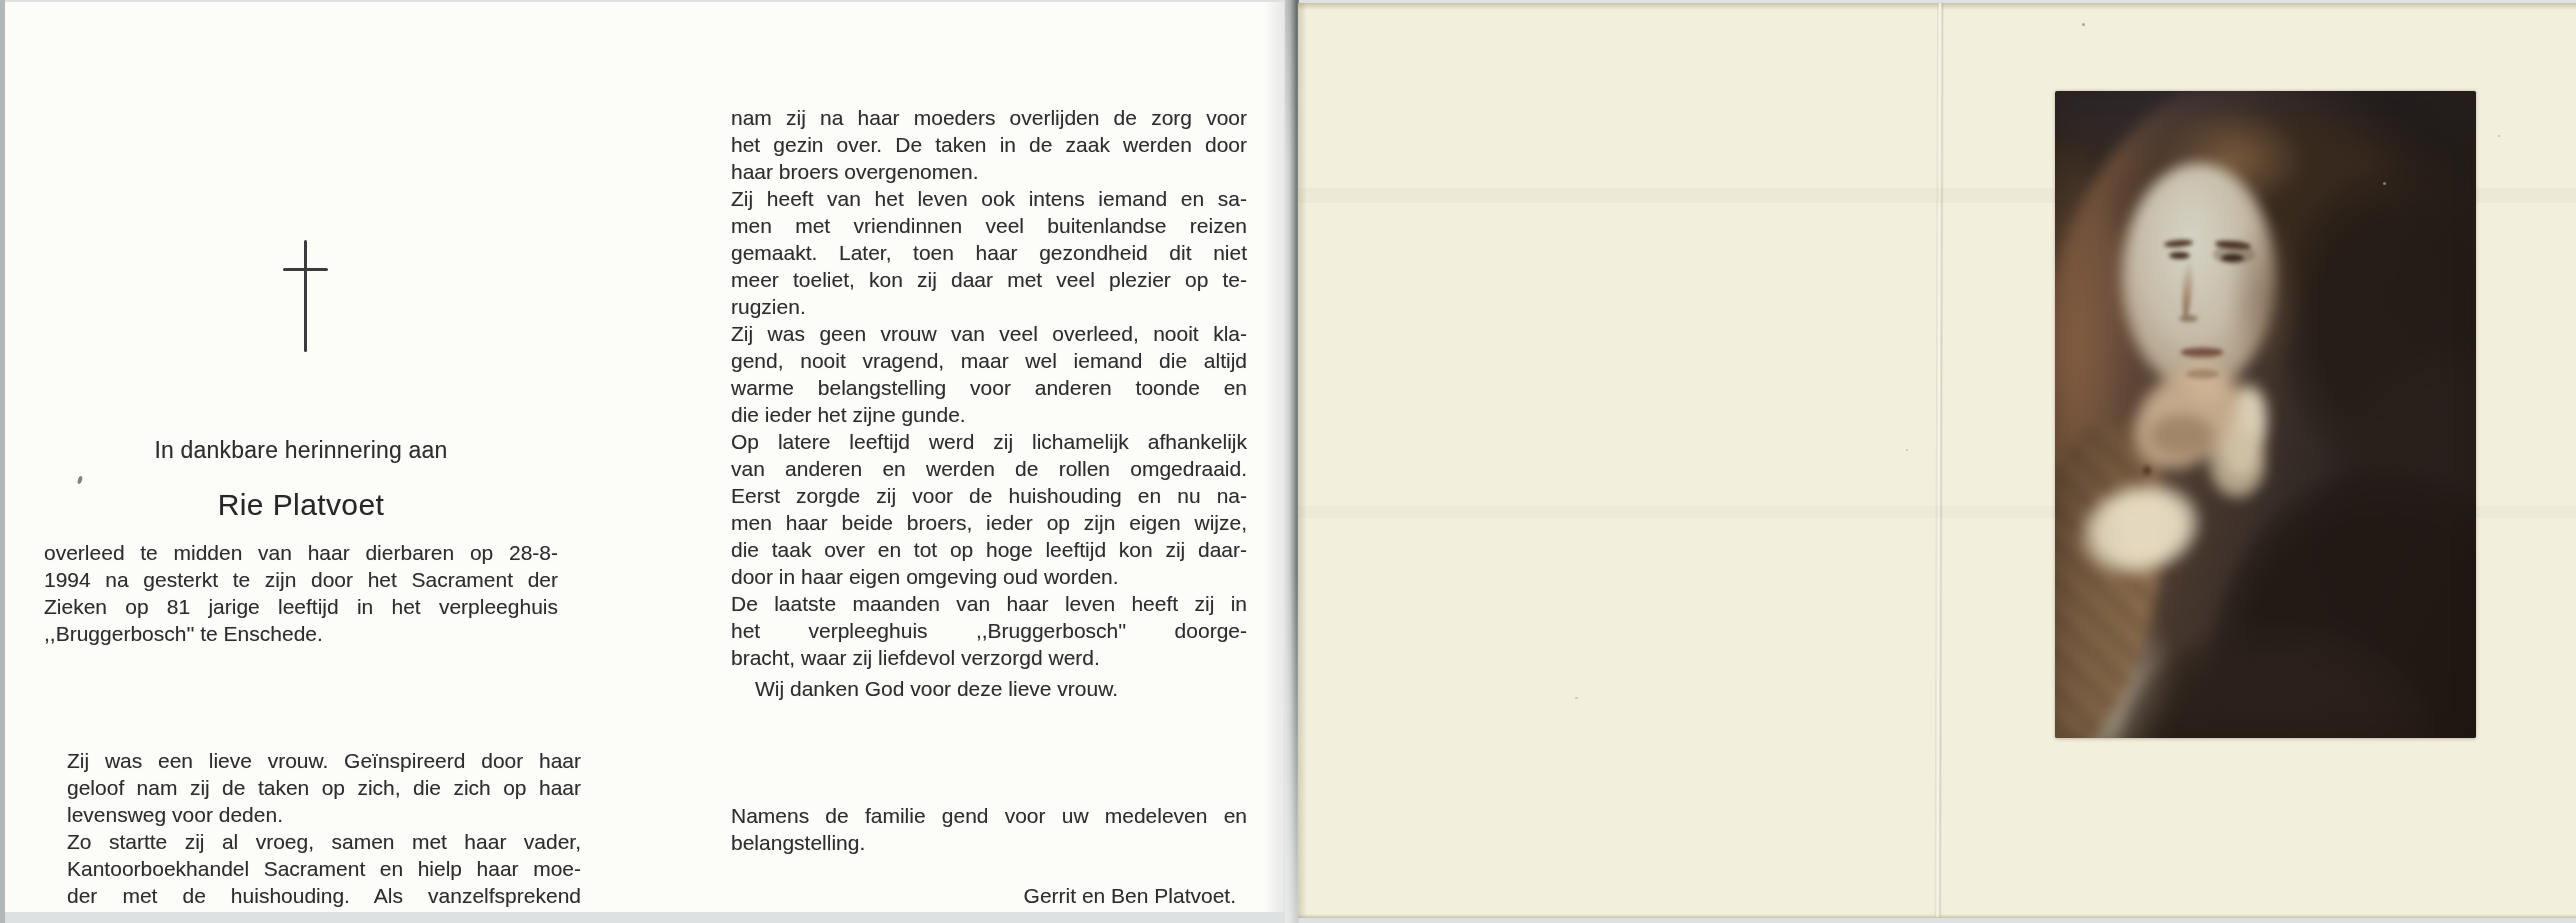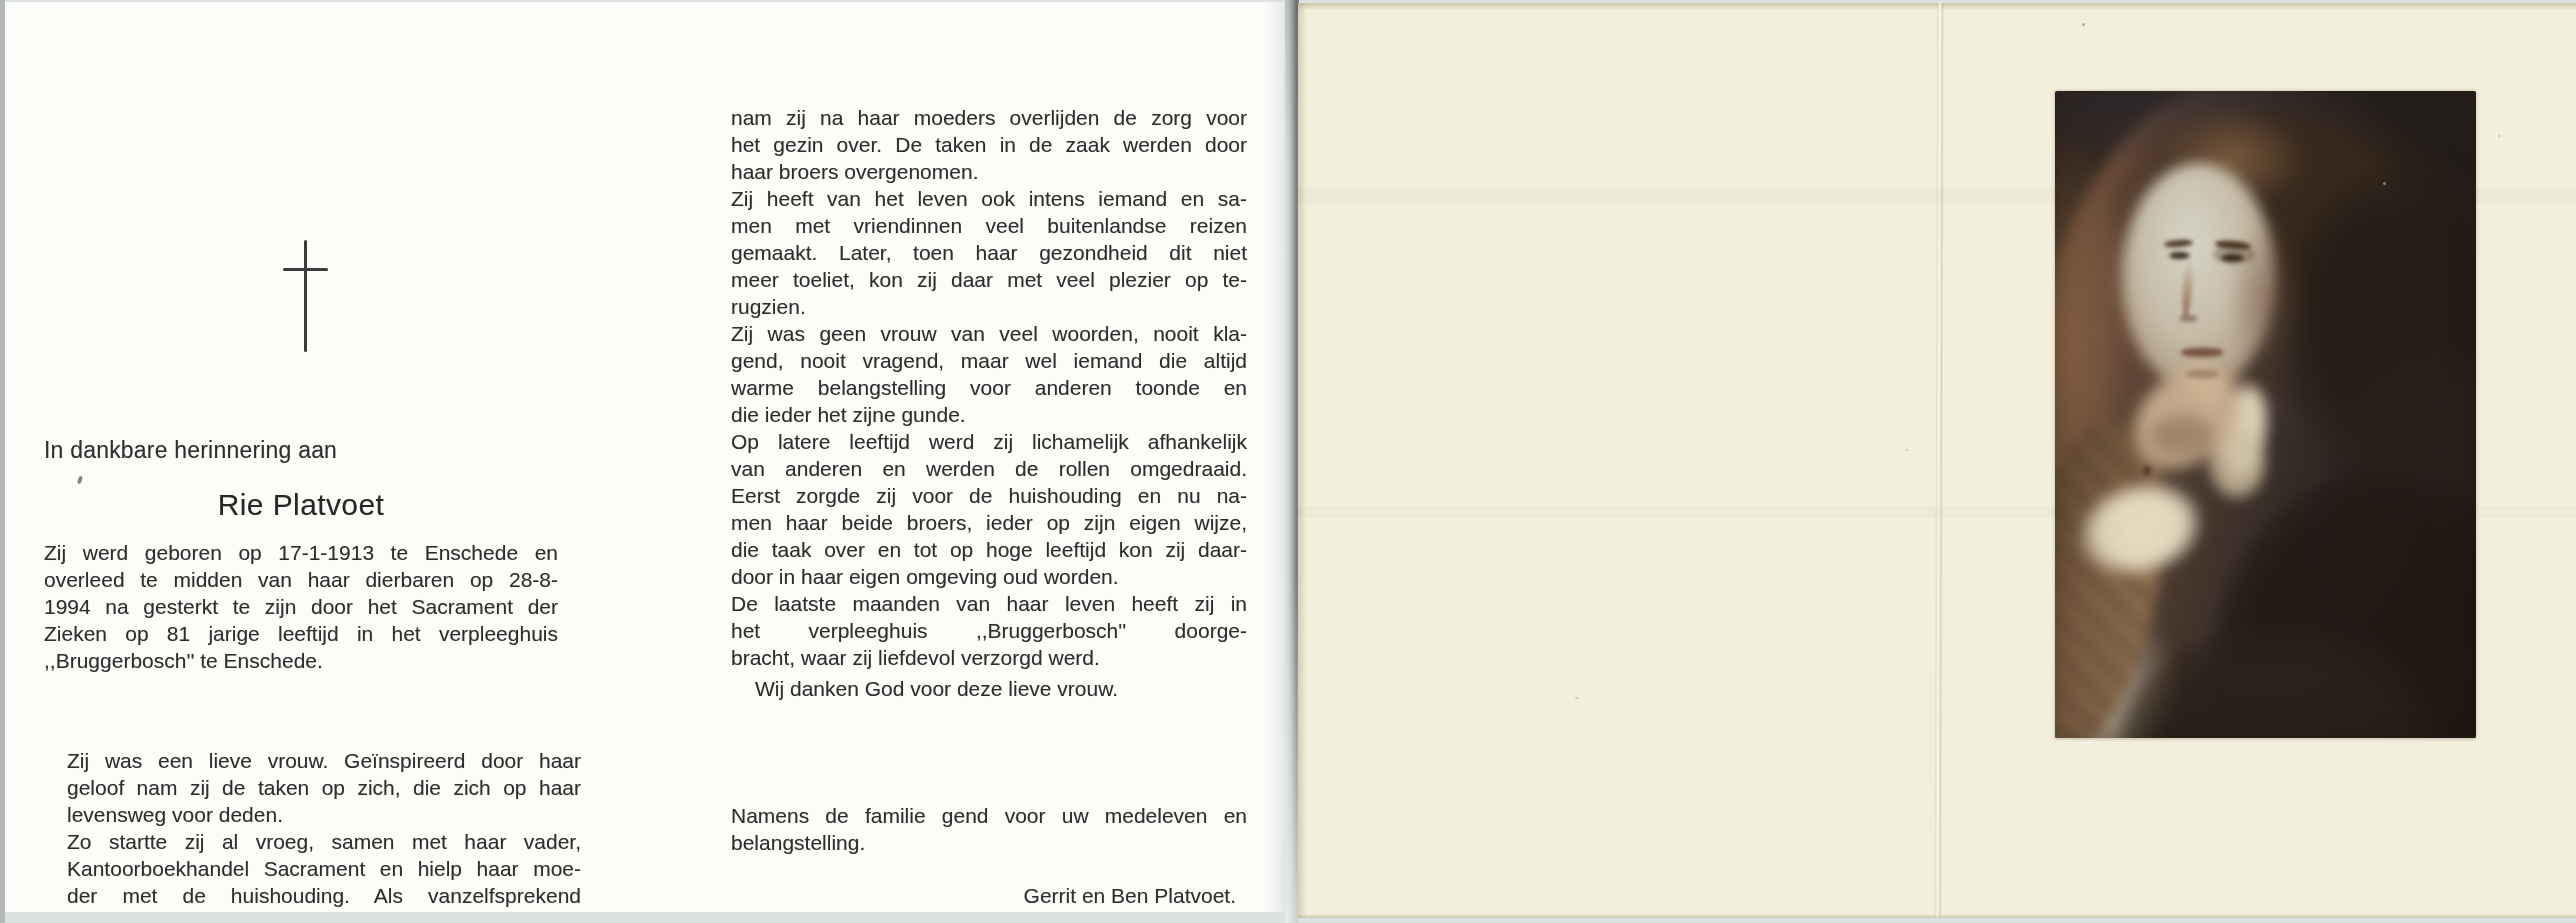--- a/index.html
+++ b/index.html
@@ -31,21 +31,21 @@
   .band-2{top:506px;height:11.5px;background:rgba(140,130,95,.04);}
   .speck{position:absolute;border-radius:50%;}
   .speck-a{left:78px;top:476px;width:3.8px;height:7.7px;background:#5a5a5a;transform:rotate(18deg);opacity:.75;}
   .speck-b{left:2082px;top:23px;width:3.1px;height:3.1px;background:#8f8970;opacity:.7;}
   .speck-c{left:2498px;top:135px;width:2.3px;height:2.3px;background:#a19a7d;opacity:.6;}
   .speck-d{left:1575px;top:697px;width:3.1px;height:2.3px;background:#aaa288;opacity:.5;}
   .speck-e{left:1906px;top:449px;width:2.3px;height:2.3px;background:#a9a189;opacity:.5;}
 
   
   .ink{color:#2e2e2e;text-shadow:0 0 0.8px rgba(70,70,70,.35);}
-  .intro-line{position:absolute;left:44px;top:436px;width:514px;text-align:left;
+  .intro-line{position:absolute;left:44px;top:436px;width:514px;text-align:center;
           font-size:23px;line-height:28px;letter-spacing:0.2px;}
   .name-line{position:absolute;left:44px;top:486px;width:514px;text-align:center;
           font-size:30px;line-height:37px;letter-spacing:0.4px;color:#272727;}
   .para{position:absolute;font-size:21px;line-height:27px;}
   #para1{left:44px;top:539px;width:514px;}
   #para2{left:44px;top:747px;width:514px;margin-left:23px;}
   #mid-body{left:731px;top:104px;width:516px;}
   #mid-thanks{left:755px;top:675px;width:516px;}
   #mid-miss{left:731px;top:725px;width:516px;}
   #mid-family{left:731px;top:802px;width:516px;}
@@ -145,21 +145,20 @@
   <div class="speck speck-c"></div>
   <div class="speck speck-d"></div>
   <div class="speck speck-e"></div>
 
   <div class="cross-v"></div>
   <div class="cross-h"></div>
   <div class="intro-line ink">In dankbare herinnering aan</div>
   <div class="name-line ink">Rie Platvoet</div>
 
   <div id="para1" class="para ink">
-    <div class="ln j">Zij werd geboren op 17-1-1913 te Enschede en</div>
     <div class="ln j">overleed te midden van haar dierbaren op 28-8-</div>
     <div class="ln j">1994 na gesterkt te zijn door het Sacrament der</div>
     <div class="ln j">Zieken op 81 jarige leeftijd in het verpleeghuis</div>
     <div class="ln">,,Bruggerbosch'' te Enschede.</div>
   </div>
 
   <div id="para2" class="para ink">
     <div class="ln j">Zij was een lieve vrouw. Geïnspireerd door haar</div>
     <div class="ln j">geloof nam zij de taken op zich, die zich op haar</div>
     <div class="ln">levensweg voor deden.</div>
@@ -170,21 +169,21 @@
 
   <div id="mid-body" class="para ink">
     <div class="ln j">nam zij na haar moeders overlijden de zorg voor</div>
     <div class="ln j">het gezin over. De taken in de zaak werden door</div>
     <div class="ln">haar broers overgenomen.</div>
     <div class="ln j">Zij heeft van het leven ook intens iemand en sa-</div>
     <div class="ln j">men met vriendinnen veel buitenlandse reizen</div>
     <div class="ln j">gemaakt. Later, toen haar gezondheid dit niet</div>
     <div class="ln j">meer toeliet, kon zij daar met veel plezier op te-</div>
     <div class="ln">rugzien.</div>
-    <div class="ln j">Zij was geen vrouw van veel woorden, nooit kla-</div>
+    <div class="ln j">Zij was geen vrouw van veel overleed, nooit kla-</div>
     <div class="ln j">gend, nooit vragend, maar wel iemand die altijd</div>
     <div class="ln j">warme belangstelling voor anderen toonde en</div>
     <div class="ln">die ieder het zijne gunde.</div>
     <div class="ln j">Op latere leeftijd werd zij lichamelijk afhankelijk</div>
     <div class="ln j">van anderen en werden de rollen omgedraaid.</div>
     <div class="ln j">Eerst zorgde zij voor de huishouding en nu na-</div>
     <div class="ln j">men haar beide broers, ieder op zijn eigen wijze,</div>
     <div class="ln j">die taak over en tot op hoge leeftijd kon zij daar-</div>
     <div class="ln">door in haar eigen omgeving oud worden.</div>
     <div class="ln j">De laatste maanden van haar leven heeft zij in</div>

